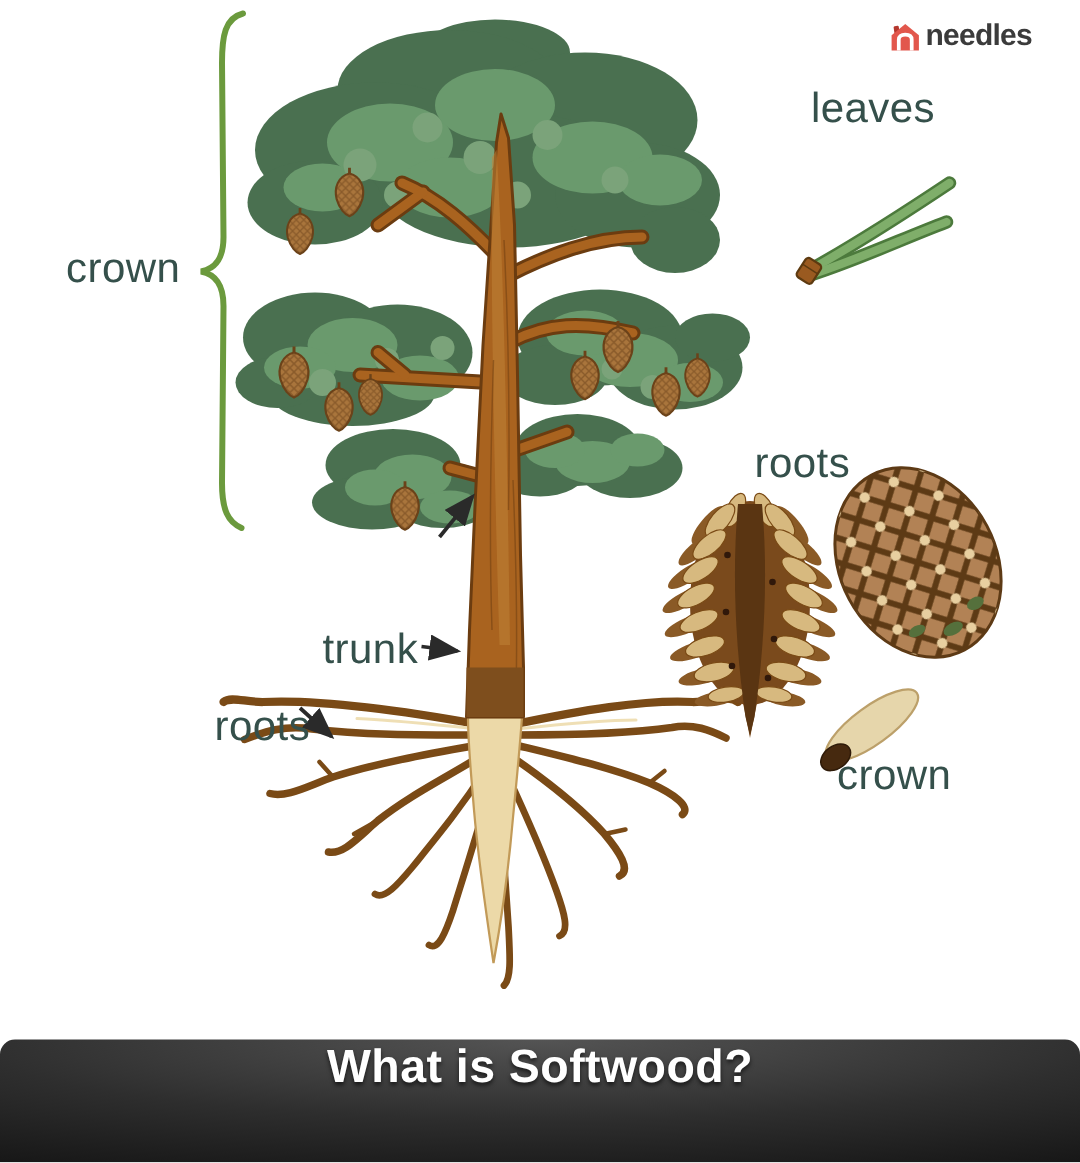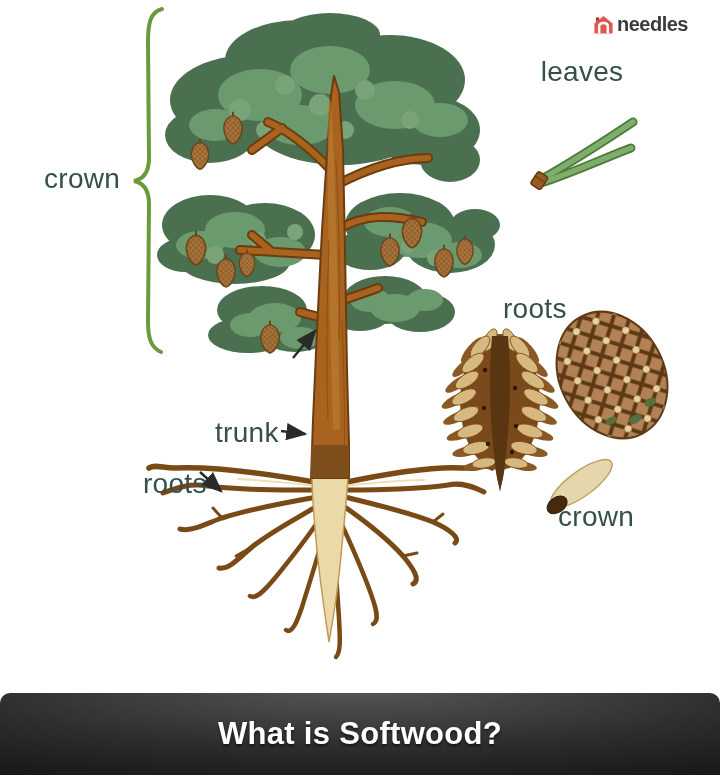--- a/index.html
+++ b/index.html
@@ -6,21 +6,21 @@
   .canvas{position:relative;width:720px;height:775px;background:#ffffff;overflow:hidden;
           font-family:"Liberation Sans",sans-serif;}
   .art{position:absolute;left:0;top:0;}
   .lbl{position:absolute;font-size:28px;color:#35504b;letter-spacing:.3px;white-space:nowrap;}
   .leaves-block{position:absolute;left:498px;top:56px;width:168px;text-align:center;line-height:31px;}
   .paren{color:#9aa23f;padding:0 3px;}
   .brand{position:absolute;left:592px;top:13px;display:flex;align-items:center;gap:2px;}
   .brand-text{font-size:20px;font-weight:bold;color:#3b3b3b;letter-spacing:-0.5px;}
   .footer{position:absolute;left:0;top:693px;width:720px;height:82px;
           background:radial-gradient(140% 170% at 50% 0%,#545454 0%,#2e2e2e 38%,#101010 78%,#000 100%);
-          border-radius:10px 10px 0 0;display:flex;align-items:center;justify-content:center;}
+          border-radius:10px 10px 0 0;display:flex;align-items:flex-start;justify-content:center;}
   .footer-title{color:#ffffff;font-size:31px;font-weight:bold;letter-spacing:.3px;
                 text-shadow:0 2px 3px rgba(0,0,0,.6);}
 </style>
 </head>
 <body>
 
 <div class="canvas">
 
   <svg class="art" width="720" height="775" viewBox="0 0 720 775">
     <defs>

